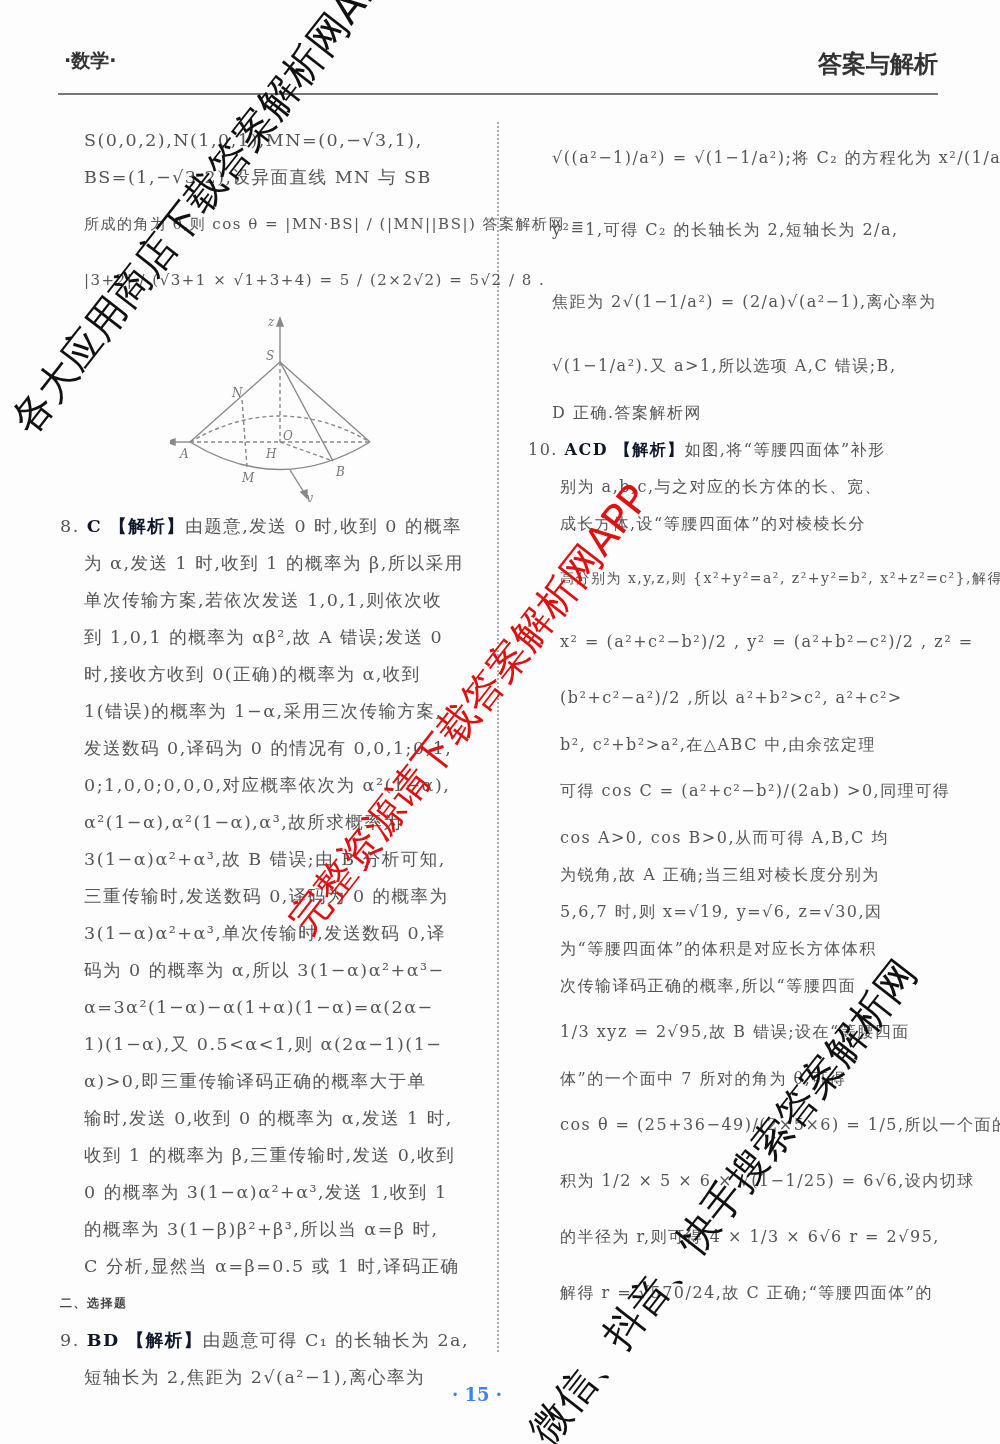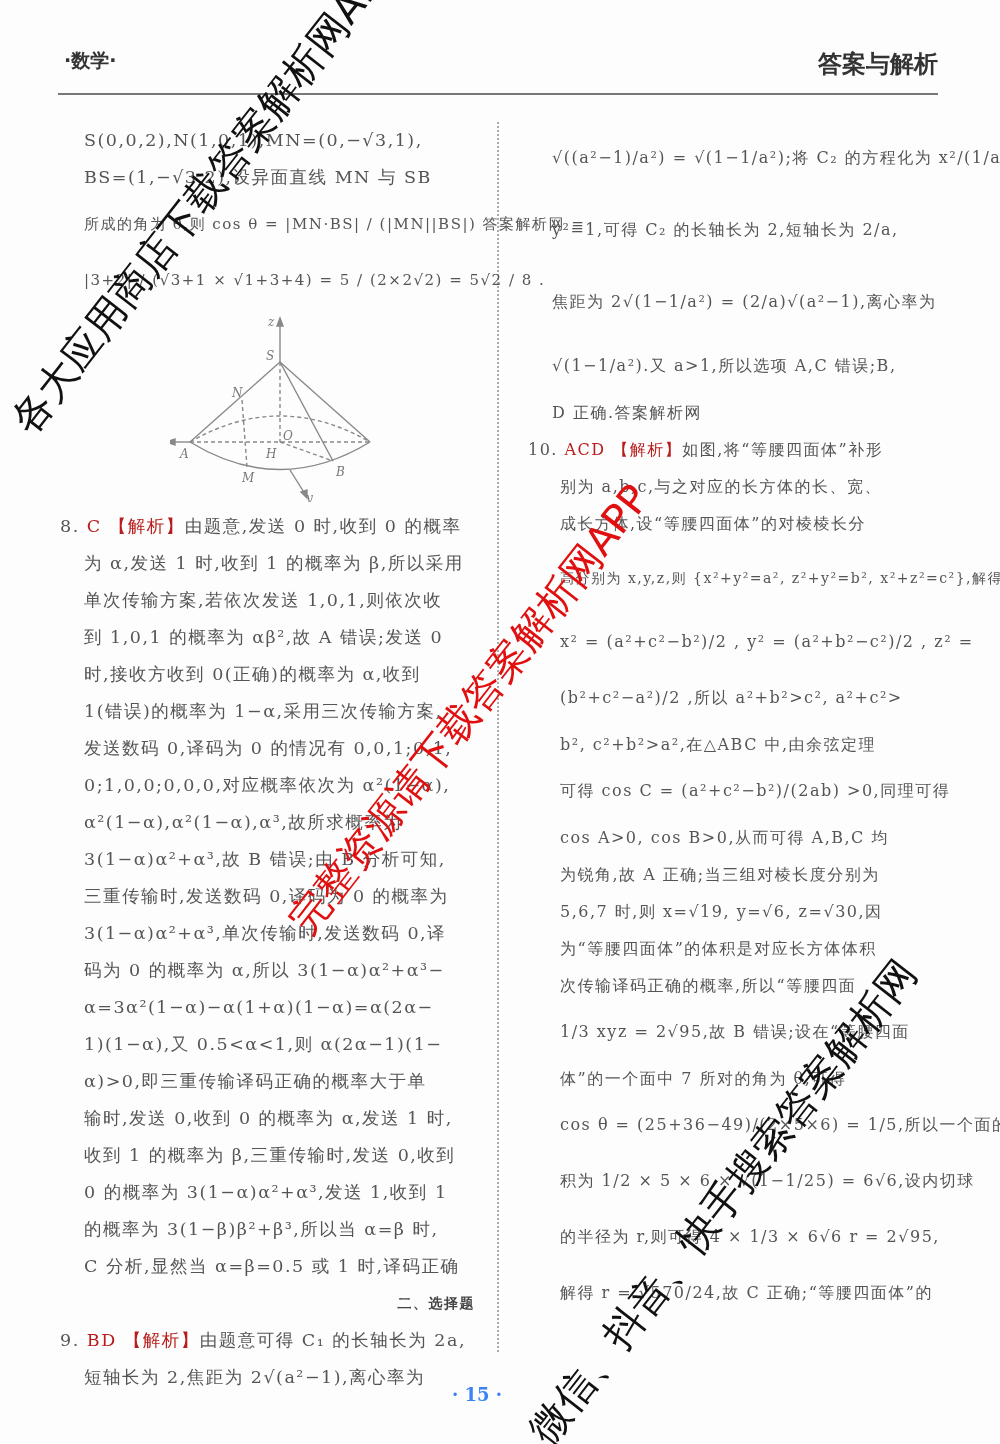--- a/index.html
+++ b/index.html
@@ -12,22 +12,22 @@
   .header-rule { position:absolute; left:58px; right:62px; top:93px; height:2px; background:#777; }
   .divider { position:absolute; left:497px; top:122px; height:1230px; border-left:2px dotted #aaa; }
   .col { position:absolute; font-size:17.5px; line-height:37px; letter-spacing:1.5px; }
   .col-left { left:60px; top:122px; width:415px; }
   .col-right { left:528px; top:122px; width:410px; }
   .line { white-space:nowrap; }
   .indent { padding-left:24px; }
   .indent2 { padding-left:32px; }
   .tall { line-height:56px; }
   .taller { line-height:72px; }
-  .section { font-family:"DejaVu Sans", sans-serif; font-weight:bold; color:#444; font-size:14px;text-align:right; }
-  .ans { font-weight:normal; color:#b91c1c; }
+  .section { font-family:"DejaVu Sans", sans-serif; font-weight:bold; color:#444; font-size:12px; }
+  .ans { font-weight:bold; color:#0f172a; }
   .figure { position:relative; height:190px; margin:4px 0 6px 0; }
   .figure svg { position:absolute; left:110px; top:0; }
   .page-num { position:absolute; left:452px; top:1384px; font-size:18px; font-weight:bold; color:#3b82f6; }
   .wm { position:absolute; font-family:"DejaVu Sans", sans-serif; white-space:nowrap; transform-origin:left bottom; }
   .wm-black { color:#111; font-size:40px; }
   .wm-red { color:#e01010; font-size:40px; }
 </style>
 </head>
 <body>
 

